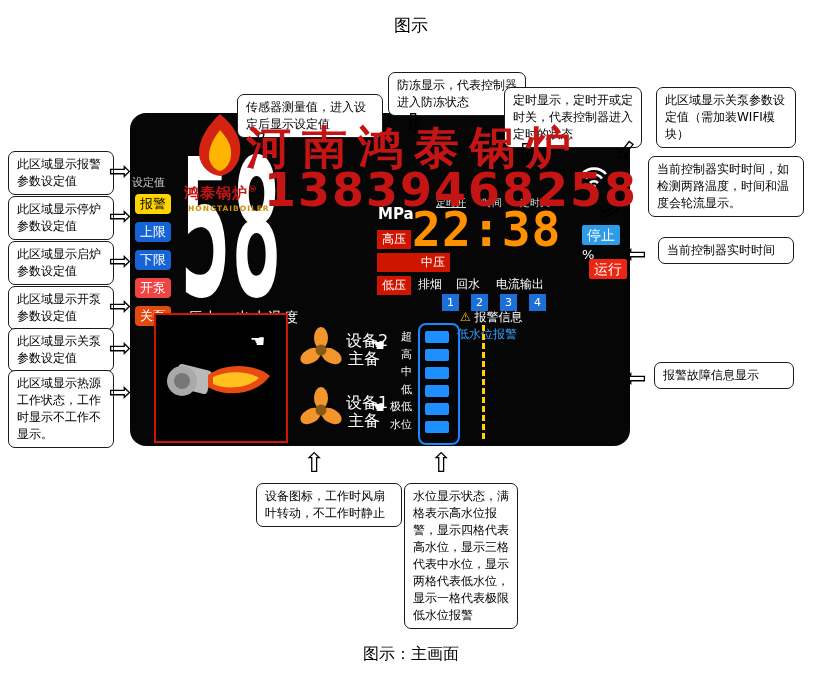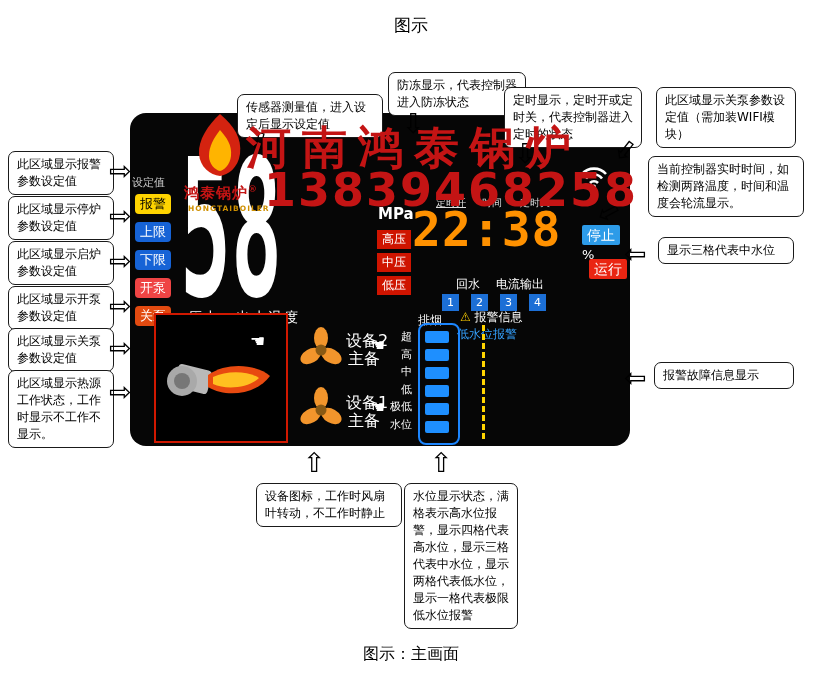--- a/index.html
+++ b/index.html
@@ -53,41 +53,41 @@
     <div class="tab" style="top:165px;background:#ef4444;">开泵</div>
     <div class="tab" style="top:193px;background:#e24a10;">关泵</div>
 
     <svg style="position:absolute;left:48px;top:30px;" width="106" height="162" viewBox="0 0 106 162">
       <text x="53" y="152" text-anchor="middle" textLength="102" lengthAdjust="spacingAndGlyphs" font-family="DejaVu Sans Mono, monospace" font-weight="bold" font-size="190" fill="#ffffff">58</text>
     </svg>
     <div class="ptext" style="left:58px;top:196px;font-size:14px;letter-spacing:2px;">压力　出水温度</div>
     <div class="ptext" style="left:248px;top:92px;font-size:15px;font-weight:bold;">MPa</div>
 
     <div class="ptag" style="top:117px;">高压</div>
-    <div class="ptag" style="top:140px;">中压</div>
+    <div class="ptag" style="top:140px;padding-left:39px;">中压</div>
     <div class="ptag" style="top:163px;">低压</div>
 
     <div class="timer-lab" style="left:306px;text-decoration:underline;">定时开</div>
     <div class="timer-lab" style="left:352px;">时间</div>
     <div class="timer-lab" style="left:390px;">定时关</div>
 
     <div class="clock">22:38</div>
 
     <svg style="position:absolute;left:450px;top:52px;" width="28" height="24" viewBox="0 0 28 24">
       <path d="M2,9 A16,16 0 0 1 26,9" stroke="#fff" stroke-width="2.6" fill="none"></path>
       <path d="M6,13.5 A10,10 0 0 1 22,13.5" stroke="#fff" stroke-width="2.6" fill="none"></path>
       <path d="M10,18 A5.5,5.5 0 0 1 18,18" stroke="#fff" stroke-width="2.6" fill="none"></path>
       <circle cx="14" cy="21.5" r="1.9" fill="#fff"></circle>
     </svg>
 
     <div class="btn" style="left:452px;top:112px;background:#2d9be8;">停止</div>
     <div class="ptext" style="left:452px;top:134px;font-size:13px;">%</div>
     <div class="btn" style="left:459px;top:146px;background:#ea2512;">运行</div>
 
-    <div class="sens-lab" style="left:288px;margin-top:36px;">排烟</div>
+    <div class="sens-lab" style="left:288px;">排烟</div>
     <div class="sens-lab" style="left:326px;">回水</div>
     <div class="sens-lab" style="left:366px;">电流输出</div>
 
     <div class="chan" style="left:312px;">1</div>
     <div class="chan" style="left:341px;">2</div>
     <div class="chan" style="left:370px;">3</div>
     <div class="chan" style="left:399px;">4</div>
 
     <div class="ptext" style="left:330px;top:196px;font-size:12px;">
       <span style="color:#ffd000;">⚠</span>
@@ -177,21 +177,21 @@
   <div class="callout" style="left:388px;top:72px;width:120px;">防冻显示，代表控制器进入防冻状态</div>
   <div class="callout" style="left:504px;top:87px;width:120px;">定时显示，定时开或定时关，代表控制器进入定时的状态</div>
   <div class="callout" style="left:656px;top:87px;width:122px;">此区域显示关泵参数设定值（需加装WIFI模块）</div>
 
   <div class="ar" style="left:248px;top:129px;transform:rotate(14deg);">⇩</div>
   <div class="ar" style="left:402px;top:110px;">⇩</div>
   <div class="ar" style="left:514px;top:140px;">⇩</div>
   <div class="ar" style="left:614px;top:137px;transform:rotate(38deg);">⇩</div>
 
   <div class="callout" style="left:648px;top:156px;width:138px;">当前控制器实时时间，如检测两路温度，时间和温度会轮流显示。</div>
-  <div class="callout" style="left:658px;top:237px;width:118px;">显示三格代表中水位</div>
+  <div class="callout" style="left:658px;top:237px;width:118px;">当前控制器实时时间</div>
   <div class="callout" style="left:654px;top:362px;width:122px;">报警故障信息显示</div>
 
   <div class="ar" style="left:597px;top:198px;transform:rotate(-28deg);">⇦</div>
   <div class="ar" style="left:624px;top:240px;">⇦</div>
   <div class="ar" style="left:624px;top:364px;">⇦</div>
 
   <div class="callout" style="left:256px;top:483px;width:128px;">设备图标，工作时风扇叶转动，不工作时静止</div>
   <div class="callout" style="left:404px;top:483px;width:96px;">水位显示状态，满格表示高水位报警，显示四格代表高水位，显示三格代表中水位，显示两格代表低水位，显示一格代表极限低水位报警</div>
 
   <div class="ar" style="left:303px;top:449px;">⇧</div>

